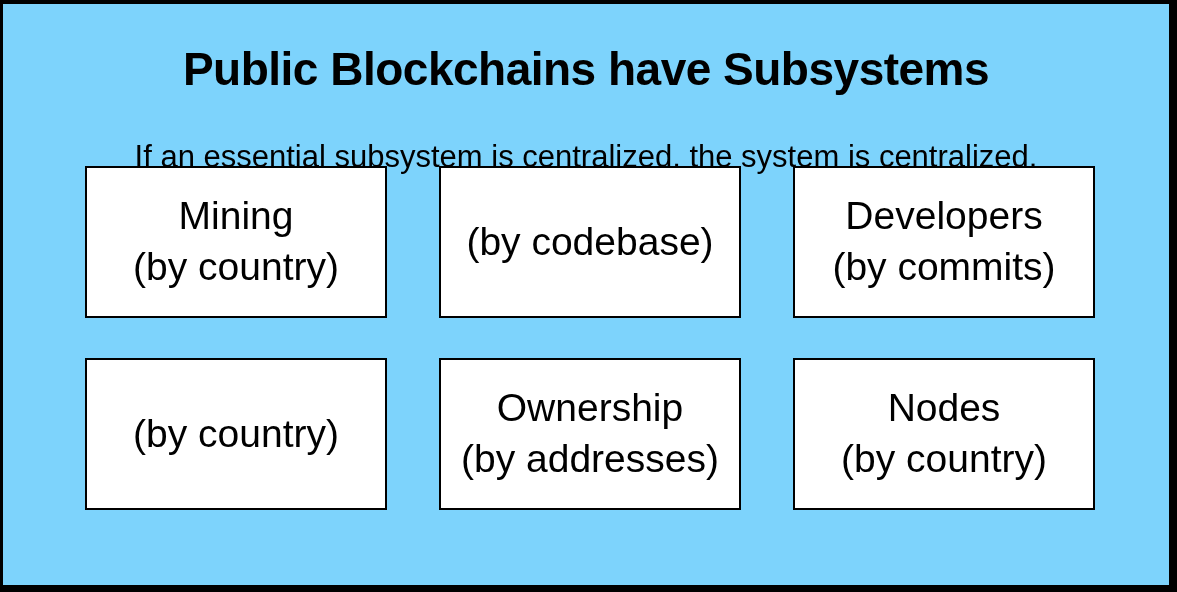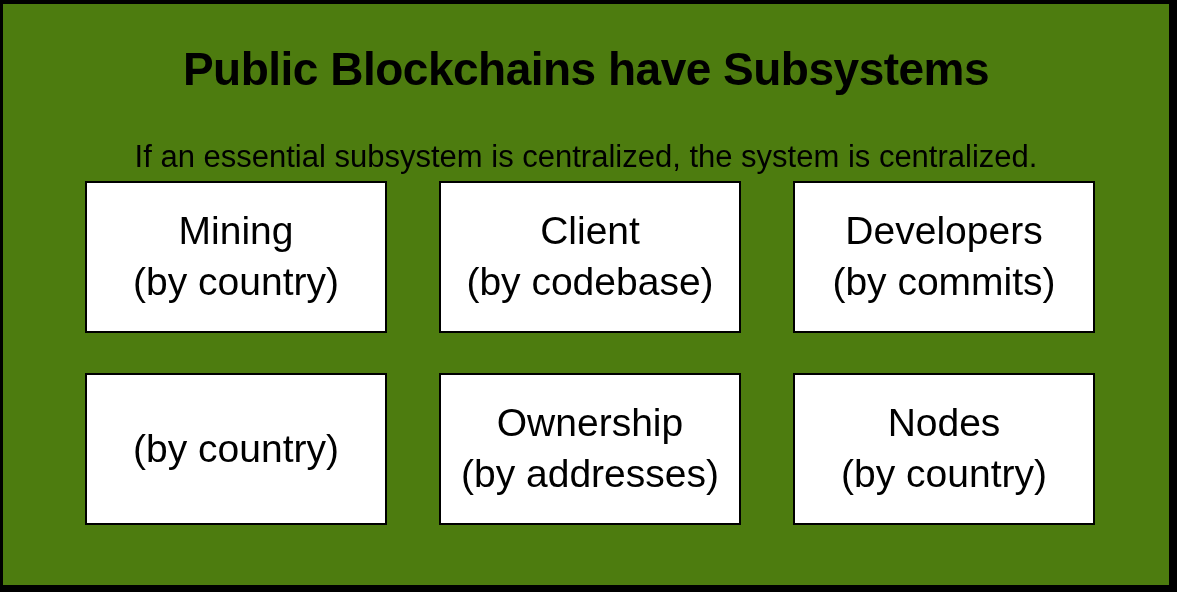--- a/index.html
+++ b/index.html
@@ -5,21 +5,21 @@
   html, body {
     margin: 0;
     padding: 0;
     background: #ffffff;
   }
   .frame {
     position: relative;
     width: 1177px;
     height: 592px;
     box-sizing: border-box;
-    background: #4d7c0f;
+    background: #7dd3fc;
     border-style: solid;
     border-color: #000000;
     border-width: 4px 8px 7px 3px;
     font-family: "Liberation Sans", "DejaVu Sans", sans-serif;
     color: #000000;
     overflow: hidden;
   }
   .title {
     position: absolute;
     top: 40px;
@@ -37,21 +37,21 @@
     left: 0;
     width: 100%;
     text-align: center;
     font-size: 31px;
     font-weight: normal;
     line-height: 1.1;
     margin-top: 36px;
   }
   .grid {
     position: absolute;
-    top: 177px;
+    top: 162px;
     left: 82px;
     width: 1010px;
     display: grid;
     grid-template-columns: repeat(3, 302px);
     grid-auto-rows: 152px;
     column-gap: 51px;
     row-gap: 40px;
     justify-content: space-between;
   }
   .box {
@@ -81,21 +81,20 @@
   <div class="subtitle">If an essential subsystem is centralized, the system is centralized.</div>
 
   <div class="grid">
 
     <div class="box">
       <span class="name">Mining</span>
       <span class="metric">(by country)</span>
     </div>
 
     <div class="box">
-      <span class="name">Client</span>
       <span class="metric">(by codebase)</span>
     </div>
 
     <div class="box">
       <span class="name">Developers</span>
       <span class="metric">(by commits)</span>
     </div>
 
     <div class="box">
       <span class="metric">(by country)</span>

